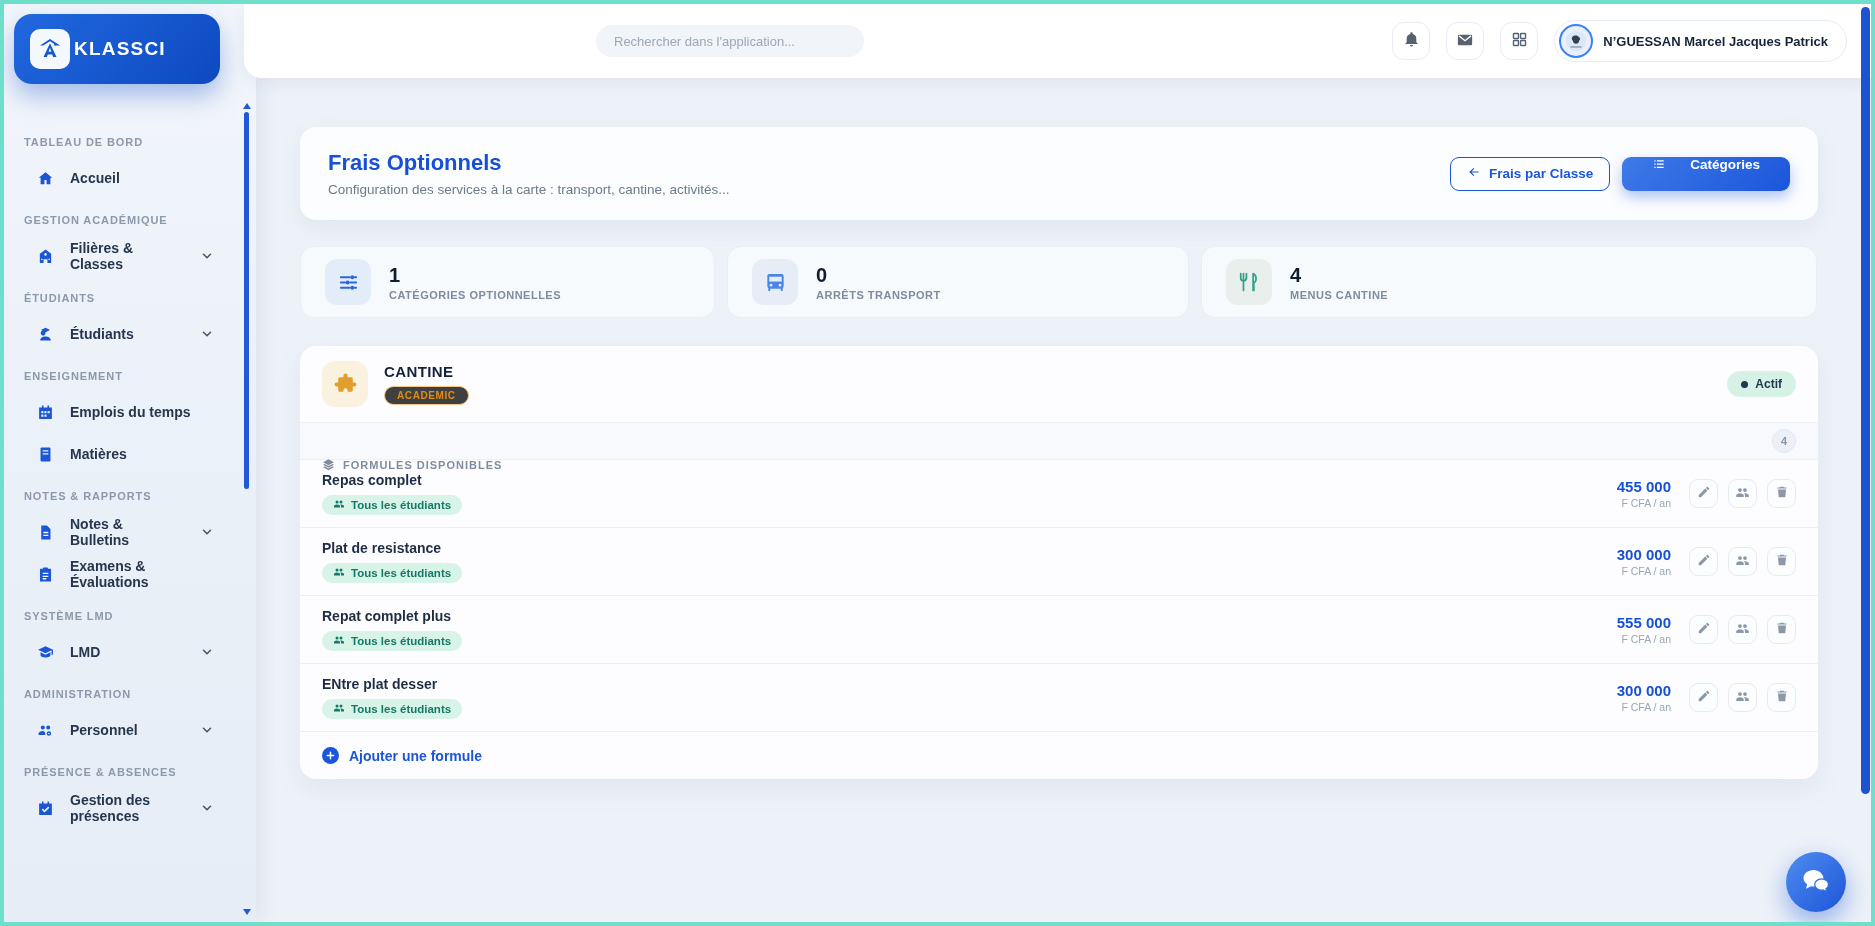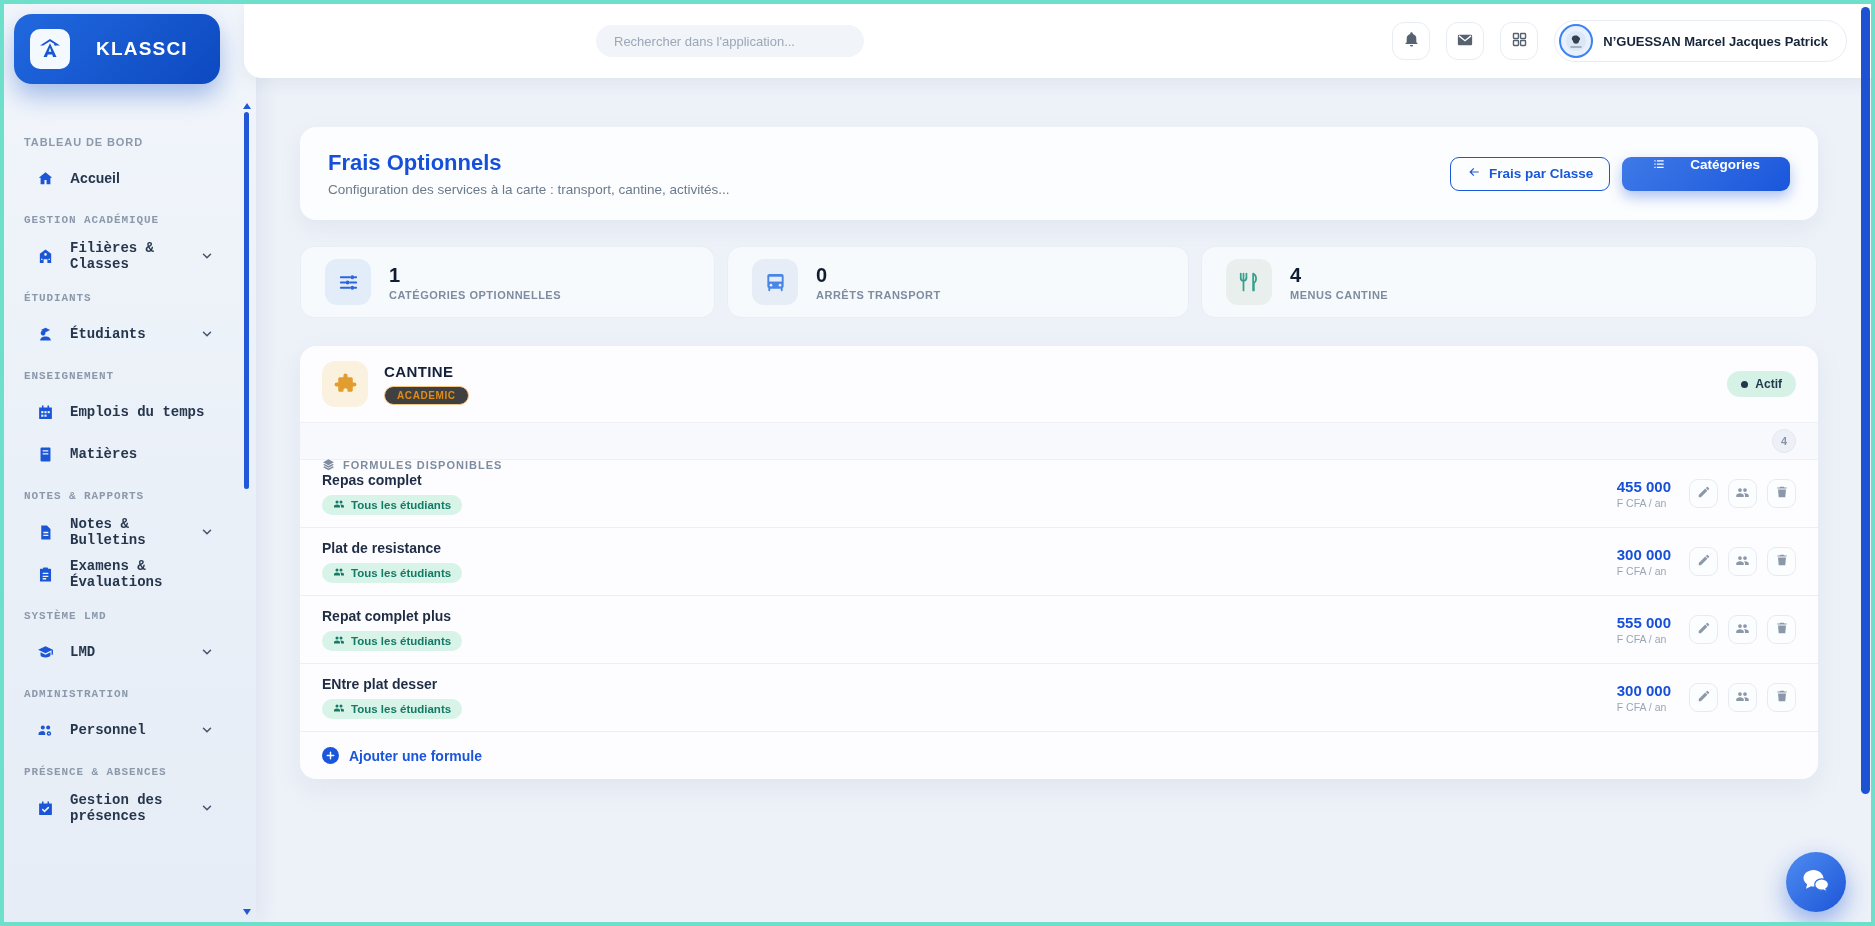--- a/index.html
+++ b/index.html
@@ -9,26 +9,26 @@
     border:4px solid #6ddfcb;background:#edf1f8;
     font-family:"Liberation Sans",sans-serif;
   }
   
   .sidebar{position:absolute;left:0;top:0;bottom:0;width:252px;
     background:linear-gradient(180deg,#f2f6fb 0%,#eaf0f8 55%,#e7edf6 100%);
     box-shadow:6px 0 18px rgba(40,70,130,.07);}
   .logo-card{position:absolute;left:10px;top:10px;width:206px;height:70px;border-radius:18px;
     background:linear-gradient(135deg,#2168df 0%,#0d49c0 100%);
     box-shadow:0 12px 24px rgba(20,80,200,.35);
-    display:flex;align-items:center;gap:26px;padding:0 16px;cursor:pointer;}
+    display:flex;align-items:center;gap:4px;padding:0 16px;cursor:pointer;}
   .logo-tile{width:40px;height:40px;border-radius:10px;background:#f4f8ff;display:grid;place-items:center;}
   .logo-text{color:#fff;font-size:19px;font-weight:800;letter-spacing:1.2px;}
   .sb-nav{position:absolute;left:0;top:96px;right:14px;bottom:0;overflow:hidden;
     padding:35px 20px 0 16px;}
-  .nav-section:not(:first-child){margin-top:16px;font-family:Liberation Mono, monospace;}
+  .nav-section:not(:first-child){margin-top:16px;}
   .nav-section-label{font-size:11px;font-weight:700;color:#8b99ab;letter-spacing:.9px;
     margin:0 0 10px 4px;height:14px;line-height:14px;}
   .nav-item{height:38px;margin-bottom:4px;border-radius:10px;display:flex;align-items:center;
     gap:15px;padding:0 8px 0 16px;color:#25364d;font-size:14px;font-weight:600;cursor:pointer;}
   .nav-item .mi{color:#1b56d6;display:grid;place-items:center;width:19px;flex:none;}
   .nav-chevron{margin-left:auto;color:#44566e;display:grid;place-items:center;}
   .sb-scroll-thumb{position:absolute;left:240px;top:108px;width:5px;height:377px;border-radius:3px;
     background:#2058d8;cursor:pointer;}
   .sb-scroll-up{position:absolute;left:239px;top:99px;width:0;height:0;cursor:pointer;
     border-left:4px solid transparent;border-right:4px solid transparent;border-bottom:6px solid #2058d8;}
@@ -91,21 +91,21 @@
     display:flex;align-items:center;justify-content:space-between;padding:0 22px;}
   .sub-bar-label{display:flex;align-items:center;gap:8px;font-size:11px;font-weight:800;color:#7e8ca0;letter-spacing:1px;margin-top:48px;}
   .count-badge{width:24px;height:24px;border-radius:50%;background:#edf0f6;border:1px solid #e2e8f0;
     color:#8795a9;font-size:11px;font-weight:700;display:grid;place-items:center;}
   .formula-row{display:flex;align-items:center;justify-content:space-between;padding:12px 22px;
     min-height:65px;border-bottom:1px solid #ebeff4;}
   .formula-name{font-size:14px;font-weight:700;color:#1e2c44;margin-bottom:7px;}
   .audience-pill{display:inline-flex;align-items:center;gap:6px;background:#d8f3e7;border-radius:999px;
     padding:3px 11px;font-size:11.5px;font-weight:600;color:#147a66;}
   .row-right{display:flex;align-items:center;gap:10px;}
-  .price-col{text-align:left;margin-right:8px;}
+  .price-col{text-align:right;margin-right:8px;}
   .price{font-size:15px;font-weight:800;color:#1750d8;}
   .price-unit{font-size:10.5px;color:#98a6b6;margin-top:2px;}
   .act-btn{width:29px;height:29px;border-radius:9px;border:1.5px solid #e6ebf1;background:#fcfdff;
     display:grid;place-items:center;color:#8a98a9;cursor:pointer;}
   .add-row{display:flex;align-items:center;gap:10px;padding:15px 22px;cursor:pointer;}
   .plus-circle{width:17px;height:17px;border-radius:50%;background:#1a56db;color:#fff;display:grid;place-items:center;}
   .add-label{font-size:14px;font-weight:800;color:#1a56db;}
   
   .chat-fab{position:absolute;left:1782px;top:848px;width:60px;height:60px;border-radius:50%;
     background:linear-gradient(135deg,#4f8df0,#1c55d8);box-shadow:0 10px 24px rgba(30,90,220,.45);

